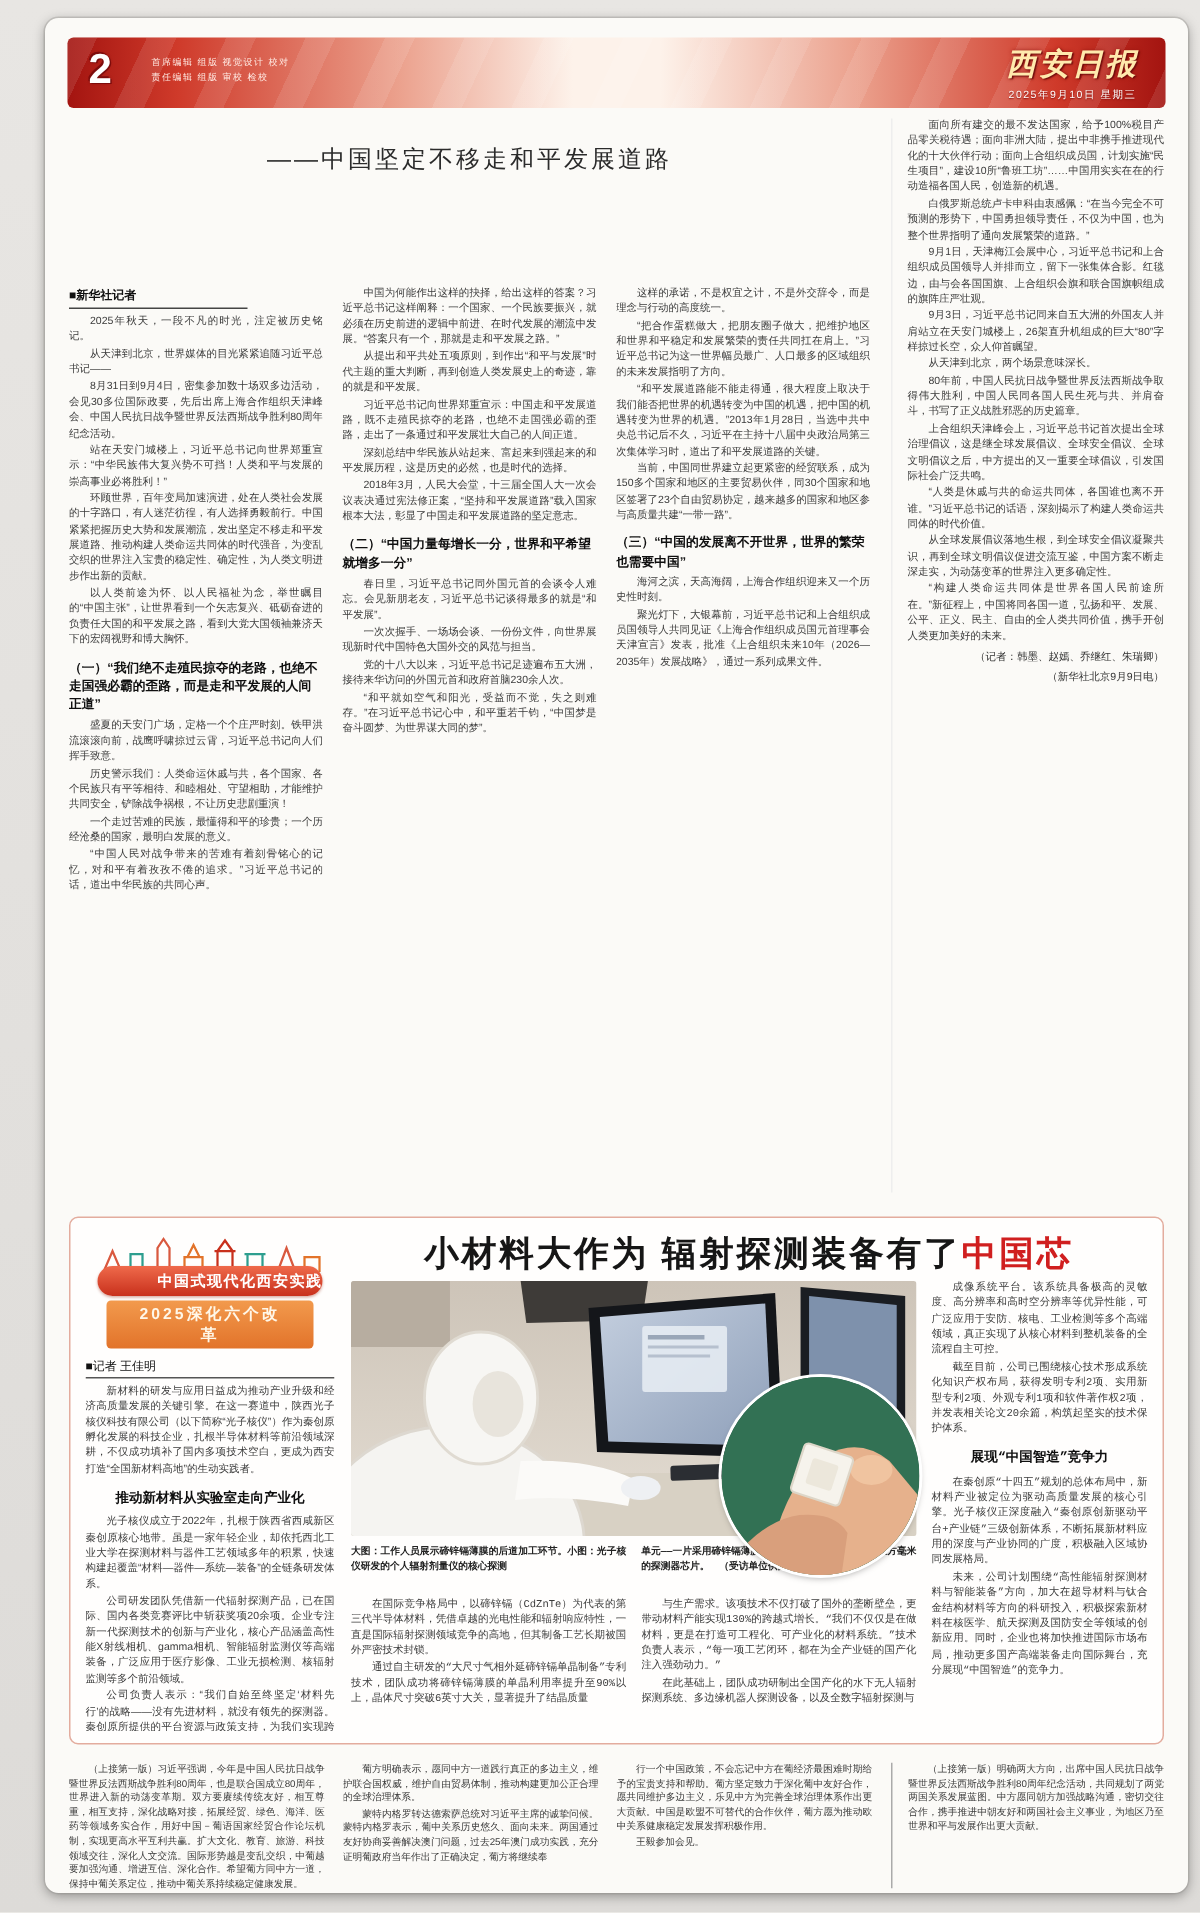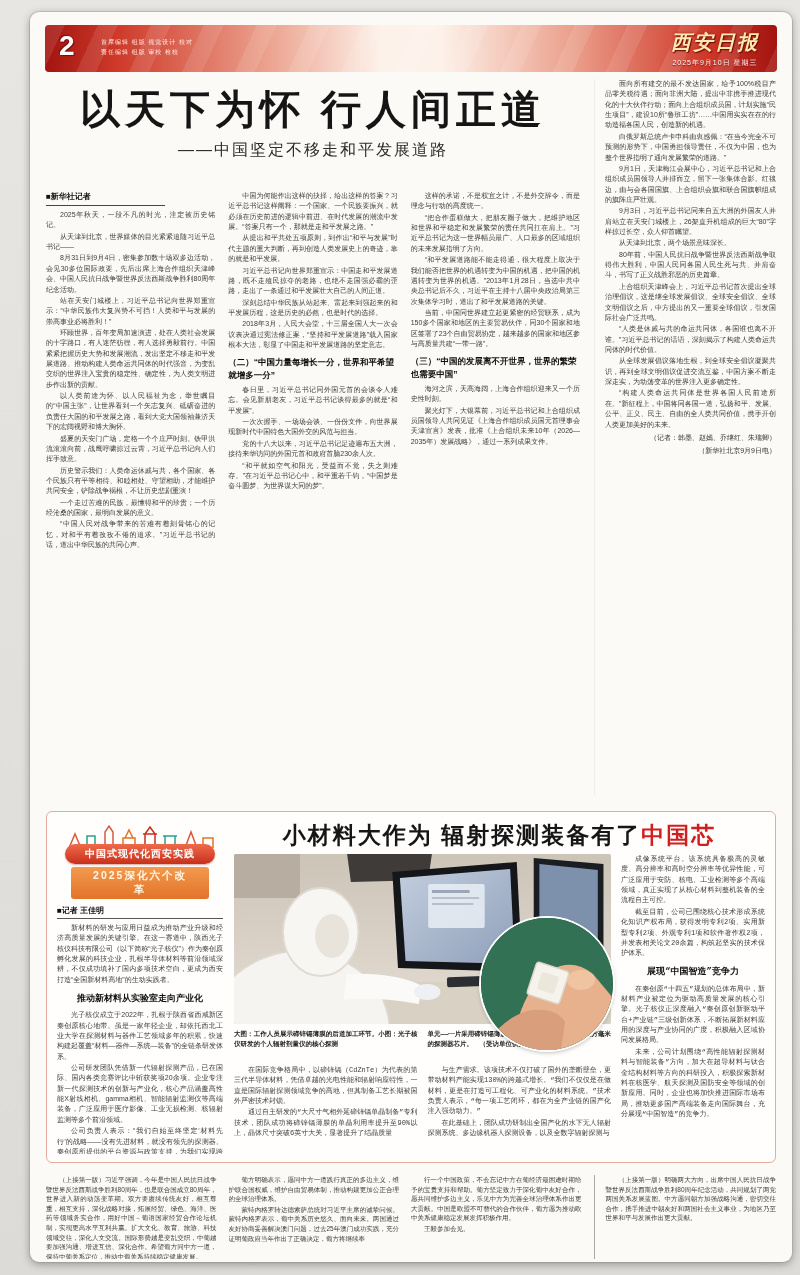--- a/index.html
+++ b/index.html
@@ -33,23 +33,23 @@
 
   .body-p { font-size:7px; line-height:1.48; color:#3b3b3b; text-align:justify; text-indent:2em; margin-bottom:1px; }
   .col-head { font-size:8.5px; line-height:1.45; font-weight:900; color:#0f0f0f; margin:6px 0 4px; }
   .end-note { font-size:7px; color:#333; text-align:right; margin-top:3px; }
 
   
   .feature-box { position:relative; margin:10px 16px 0; height:352px; border:1px solid #e3ac9e; border-radius:6px; background:#fffefd; padding:8px 10px; display:flex; gap:11px; }
   .fb-left { width:166px; overflow:hidden; }
   .badge { position:relative; margin-bottom:5px; }
   .badge svg { display:block; }
-  .badge-pill1 { display:block; margin:-6px auto 0; width:150px; text-align:center; background:linear-gradient(180deg,#ef6a4b,#c8301c); color:#fff; font-size:10px; font-weight:900; letter-spacing:1px; border-radius:11px; padding:3px 0; box-shadow:0 1px 2px rgba(150,40,20,.4); position:relative; z-index:2; }
+  .badge-pill1 { display:block; margin:-6px auto 0; width:150px; text-align:right; background:linear-gradient(180deg,#ef6a4b,#c8301c); color:#fff; font-size:10px; font-weight:900; letter-spacing:1px; border-radius:11px; padding:3px 0; box-shadow:0 1px 2px rgba(150,40,20,.4); position:relative; z-index:2; }
   .badge-pill2 { display:block; margin:3px auto 0; width:138px; text-align:center; background:linear-gradient(180deg,#f29a4d,#e2732a); color:#fff7e8; font-size:10.5px; font-weight:900; letter-spacing:2px; border-radius:3px; padding:2px 16px; }
-  .fb-byline { font-size:8px; font-weight:bold; color:#111; border-bottom:1px solid #555; padding-bottom:2px; margin:6px 0 4px; }
+  .fb-byline { font-size:8px; font-weight:normal; color:#111; border-bottom:1px solid #555; padding-bottom:2px; margin:6px 0 4px; }
   .fb-main { flex:1; display:flex; flex-direction:column; min-width:0; }
   .fb-headline { text-align:center; font-size:23px; font-weight:900; color:#161616; letter-spacing:2px; height:34px; white-space:nowrap; }
   .fb-headline .hl-red { color:#d01f1f; }
   .fb-row { display:flex; gap:10px; flex:1; min-height:0;font-family:Liberation Mono, monospace; }
   .fb-center { flex:1; min-width:0; display:flex; flex-direction:column; }
   .photo-wrap { position:relative; height:170px; }
   .photo-main { width:100%; height:100%; border-radius:2px; display:block; }
   .chip-circle { position:absolute; right:-2px; bottom:-26px; width:132px; height:132px; border-radius:50%; overflow:hidden; box-shadow:0 0 0 2px #fff, 0 2px 5px rgba(0,0,0,.35); z-index:3; }
   .chip-circle svg { display:block; }
   .captions { display:flex; gap:10px; margin-top:6px; height:32px; overflow:hidden; }
@@ -79,33 +79,33 @@
       </div>
       <div class="masthead">
         <span class="masthead-logo">西安日报</span>
         <span class="masthead-date">2025年9月10日 星期三</span>
       </div>
     </div>
 
     <div class="main-article">
       <div class="ma-left">
         <div class="headline-block">
-          <div class="headline">以天下为怀  行人间正道</div>
           <div class="subhead">——中国坚定不移走和平发展道路</div>
         </div>
         <div class="cols3">
           <div class="col">
             <div class="byline">■新华社记者</div>
             <div>
                 <p class="body-p">2025年秋天，一段不凡的时光，注定被历史铭记。</p>
                 <p class="body-p">从天津到北京，世界媒体的目光紧紧追随习近平总书记——</p>
                 <p class="body-p">8月31日到9月4日，密集参加数十场双多边活动，会见30多位国际政要，先后出席上海合作组织天津峰会、中国人民抗日战争暨世界反法西斯战争胜利80周年纪念活动。</p>
                 <p class="body-p">站在天安门城楼上，习近平总书记向世界郑重宣示：“中华民族伟大复兴势不可挡！人类和平与发展的崇高事业必将胜利！”</p>
                 <p class="body-p">环顾世界，百年变局加速演进，处在人类社会发展的十字路口，有人迷茫彷徨，有人选择勇毅前行。中国紧紧把握历史大势和发展潮流，发出坚定不移走和平发展道路、推动构建人类命运共同体的时代强音，为变乱交织的世界注入宝贵的稳定性、确定性，为人类文明进步作出新的贡献。</p>
                 <p class="body-p">以人类前途为怀、以人民福祉为念，举世瞩目的“中国主张”，让世界看到一个矢志复兴、砥砺奋进的负责任大国的和平发展之路，看到大党大国领袖兼济天下的宏阔视野和博大胸怀。</p>
+                <h4 class="col-head">（一）“我们绝不走殖民掠夺的老路，也绝不走国强必霸的歪路，而是走和平发展的人间正道”</h4>
                 <p class="body-p">盛夏的天安门广场，定格一个个庄严时刻。铁甲洪流滚滚向前，战鹰呼啸掠过云霄，习近平总书记向人们挥手致意。</p>
                 <p class="body-p">历史警示我们：人类命运休戚与共，各个国家、各个民族只有平等相待、和睦相处、守望相助，才能维护共同安全，铲除战争祸根，不让历史悲剧重演！</p>
                 <p class="body-p">一个走过苦难的民族，最懂得和平的珍贵；一个历经沧桑的国家，最明白发展的意义。</p>
                 <p class="body-p">“中国人民对战争带来的苦难有着刻骨铭心的记忆，对和平有着孜孜不倦的追求。”习近平总书记的话，道出中华民族的共同心声。</p>
               </div>
           </div>
           <div class="col">
               <p class="body-p">中国为何能作出这样的抉择，给出这样的答案？习近平总书记这样阐释：一个国家、一个民族要振兴，就必须在历史前进的逻辑中前进、在时代发展的潮流中发展。“答案只有一个，那就是走和平发展之路。”</p>
               <p class="body-p">从提出和平共处五项原则，到作出“和平与发展”时代主题的重大判断，再到创造人类发展史上的奇迹，靠的就是和平发展。</p>
               <p class="body-p">习近平总书记向世界郑重宣示：中国走和平发展道路，既不走殖民掠夺的老路，也绝不走国强必霸的歪路，走出了一条通过和平发展壮大自己的人间正道。</p>

